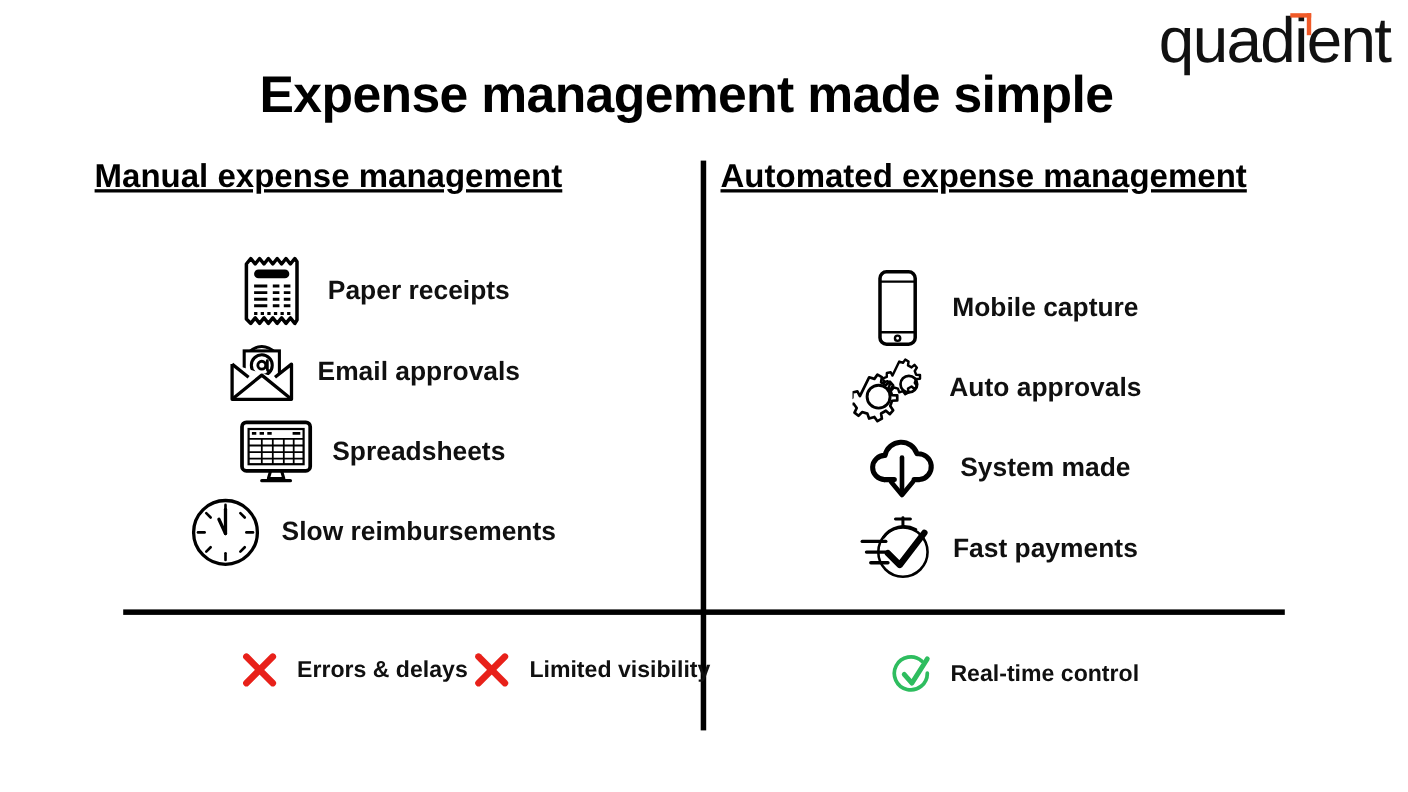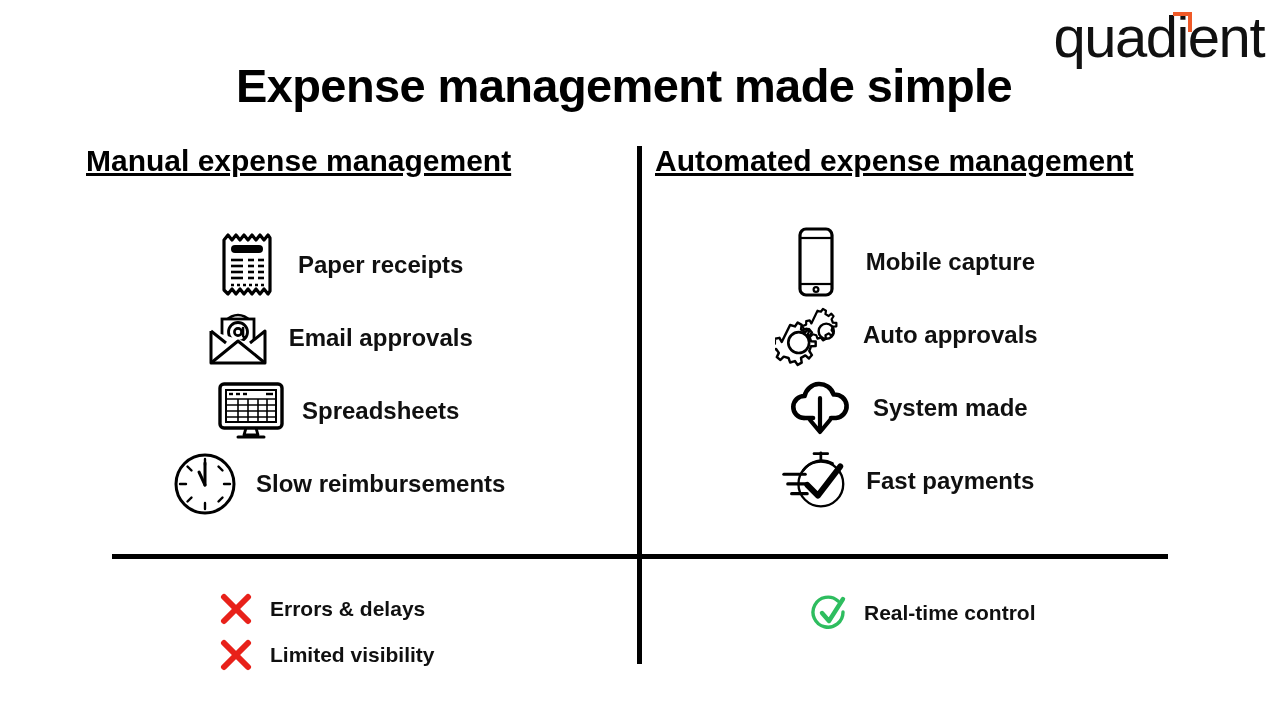--- a/index.html
+++ b/index.html
@@ -89,21 +89,21 @@
   }
 
   
   .feature-list {
     position: absolute;
     display: flex;
     flex-direction: column;
     align-items: center;
   }
   #list-manual  { left: 168px; top: 228px; }
-  #list-automated { left: 775px; top: 225px; }
+  #list-automated { left: 775px; top: 243px; }
 
   .feature-row {
     display: flex;
     align-items: center;
     height: 73px;
   }
   .feature-icon {
     width: 74px;
     min-width: 74px;
     height: 66px;
@@ -117,21 +117,21 @@
     color: #101010;
     white-space: nowrap;
     margin-left: 14px;
     letter-spacing: 0px;
   }
 
   
   .outcome-list {
     position: absolute;
     display: flex;
-    flex-direction: column;
+    flex-direction: row;
   }
   #outcomes-manual { left: 214px; top: 586px; }
   #outcomes-automated { left: 808px; top: 590px; }
 
   .outcome-row {
     display: flex;
     align-items: center;
     height: 46px;
   }
   .outcome-icon {

